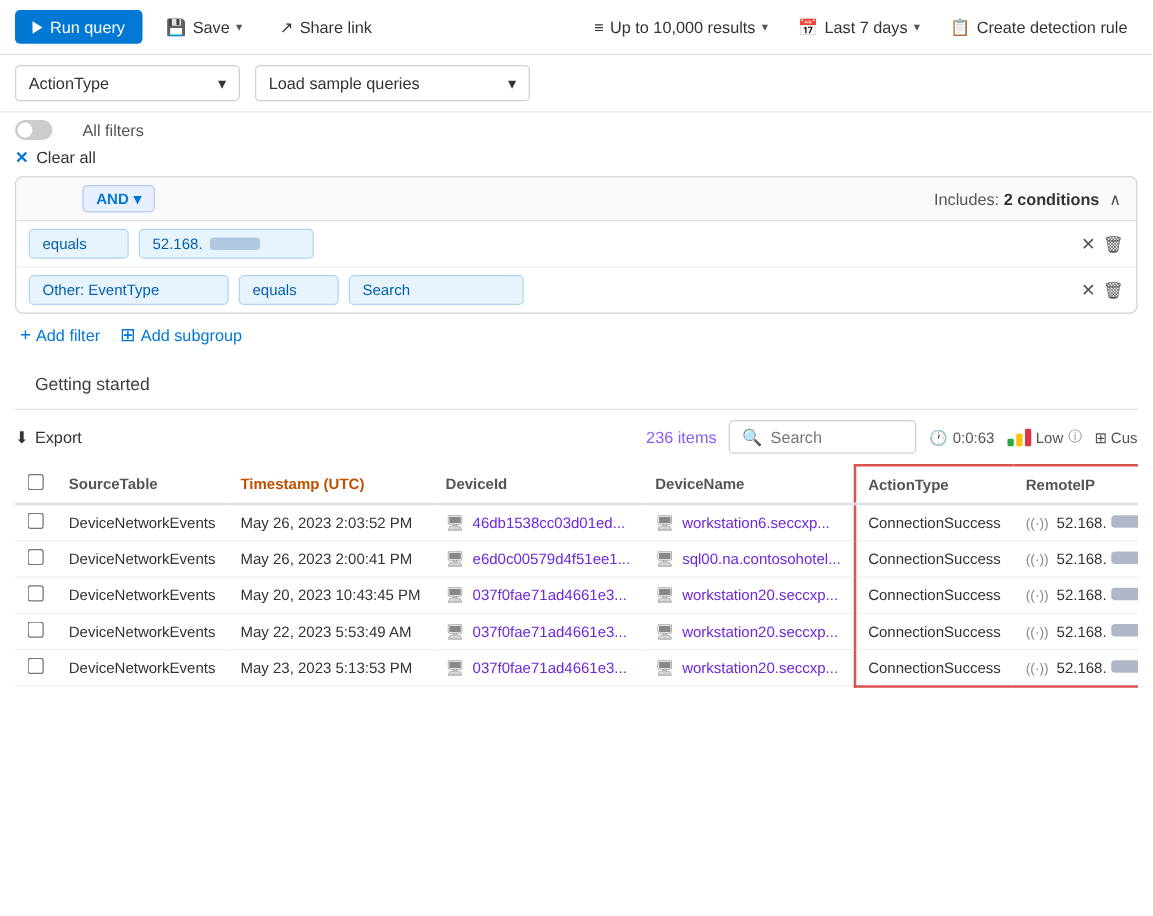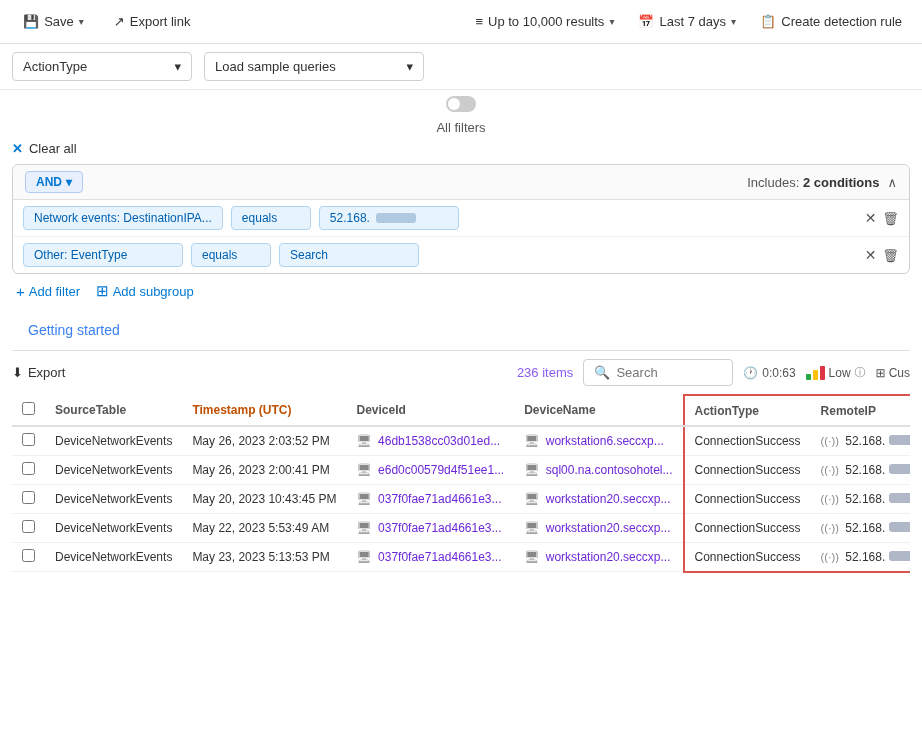--- a/index.html
+++ b/index.html
@@ -14,31 +14,31 @@
     .toolbar-right { display: flex; align-items: center; gap: 8px; }
     .toolbar-right-btn { background: none; border: none; font-size: 13px; cursor: pointer; display: flex; align-items: center; gap: 5px; color: #333; padding: 5px 8px; border-radius: 4px; }
     .chevron-down { font-size: 10px; color: #555; }
 
     
     .dropdowns-row { display: flex; align-items: center; padding: 8px 12px; gap: 12px; border-bottom: 1px solid #e9e9e9; }
     .dropdown-select { border: 1px solid #d0d0d0; border-radius: 4px; padding: 6px 10px; font-size: 13px; background: #fff; cursor: pointer; display: flex; align-items: center; justify-content: space-between; min-width: 180px; }
     .dropdown-select.wide { min-width: 220px; }
 
     
-    .filters-toggle-row { display: flex; align-items: center; padding: 6px 12px; gap: 8px; flex-direction: column; }
+    .filters-toggle-row { display: flex; align-items: center; padding: 6px 12px; gap: 24px; }
     .toggle-switch { width: 30px; height: 16px; background: #ccc; border-radius: 8px; position: relative; cursor: pointer; }
     .toggle-switch.off { background: #ccc; }
     .toggle-switch::after { content: ''; width: 12px; height: 12px; background: #fff; border-radius: 50%; position: absolute; top: 2px; left: 2px; }
     .filters-label { font-size: 13px; color: #555; }
     .filter-header { display: flex; align-items: center; justify-content: space-between; margin-bottom: 8px; }
     .filter-clear { display: flex; align-items: center; gap: 6px; font-size: 13px; cursor: pointer; color: #333; }
     .filter-clear .x-icon { color: #0078d4; font-weight: bold; }
 
     
-    .and-badge { background: #e8f0fd; color: #0078d4; border: 1px solid #b3c9f5; border-radius: 4px; padding: 3px 10px; font-size: 12px; font-weight: 600; cursor: pointer; display: flex; align-items: center; gap: 4px; }
+    .and-badge { background: #e8f0fd; color: #0078d4; border: 1px solid #b3c9f5; border-radius: 4px; padding: 3px 10px; font-size: 12px; font-weight: 600; cursor: pointer; display: flex; align-items: center; gap: 4px; margin-left: 41px; }
 
     
     .condition-panel { border: 1px solid #d0d0d0; border-radius: 6px; overflow: hidden; }
     .condition-header { display: flex; align-items: center; justify-content: space-between; padding: 6px 12px; background: #fafafa; border-bottom: 1px solid #e0e0e0; }
     .includes-label { font-size: 13px; color: #555; }
     .condition-row { display: flex; align-items: center; padding: 6px 10px; gap: 8px; border-bottom: 1px solid #f0f0f0; }
     .condition-row:last-child { border-bottom: none; }
     .cond-field { background: #e8f4fd; border: 1px solid #b0d4f0; border-radius: 4px; padding: 4px 10px; font-size: 12px; color: #0060b0; min-width: 160px; }
     .cond-op { background: #e8f4fd; border: 1px solid #b0d4f0; border-radius: 4px; padding: 4px 10px; font-size: 12px; color: #0060b0; min-width: 80px; }
     .cond-val { background: #e8f4fd; border: 1px solid #b0d4f0; border-radius: 4px; padding: 4px 10px; font-size: 12px; color: #0060b0; min-width: 140px; display: flex; align-items: center; gap: 6px; }
@@ -49,21 +49,21 @@
     .cond-spacer { flex: 1; }
 
     
     .add-filter-row { display: flex; align-items: center; gap: 16px; padding: 8px 4px 0; }
     .add-filter-btn { color: #0078d4; background: none; border: none; font-size: 13px; cursor: pointer; display: flex; align-items: center; gap: 4px; }
     .plus-icon { font-size: 15px; font-weight: 300; }
 
     
     .results-section { padding: 0 12px; }
     .tabs { display: flex; gap: 0; border-bottom: 1px solid #e0e0e0; margin-bottom: 0; }
-    .tab { padding: 10px 16px; font-size: 14px; cursor: pointer; color: #3b82f6; border-bottom: 2px solid transparent; }
+    .tab { padding: 10px 16px; font-size: 14px; cursor: pointer; color: #404040; border-bottom: 2px solid transparent; }
     .tab.active { color: #0078d4; border-bottom: 2px solid #0078d4; font-weight: 500; }
 
     
     .results-toolbar { display: flex; align-items: center; padding: 8px 0; gap: 10px; }
     .export-btn { background: none; border: none; font-size: 13px; cursor: pointer; display: flex; align-items: center; gap: 5px; color: #333; }
     .results-toolbar-spacer { flex: 1; }
     .items-count { font-size: 13px; color: #8b5cf6; }
     .search-box { border: 1px solid #d0d0d0; border-radius: 4px; padding: 5px 10px; font-size: 13px; display: flex; align-items: center; gap: 6px; width: 150px; }
     .search-box input { border: none; outline: none; font-size: 13px; width: 100%; background: transparent; }
     .timer-badge { font-size: 12px; color: #555; display: flex; align-items: center; gap: 4px; }
@@ -84,28 +84,32 @@
     .link-text { color: #6d28d9; text-decoration: none; cursor: pointer; }
     .blurred-val { background: #b0b8c8; width: 55px; height: 10px; border-radius: 3px; display: inline-block; }
 
     
     .table-wrapper { overflow-x: auto; border: none; }
   </style>
 </head>
 <body>
 
 <div class="toolbar">
+  <button class="run-query-btn">
+    <span class="play-icon"></span>
+    <span>Run query</span>
+  </button>
   <button class="toolbar-btn">
     <span>💾</span>
     <span>Save</span>
     <span class="chevron-down">▾</span>
   </button>
   <button class="toolbar-btn">
     <span>↗</span>
-    <span>Export link</span>
+    <span>Share link</span>
   </button>
   <div class="toolbar-spacer"></div>
   <div class="toolbar-right">
     <button class="toolbar-right-btn">
       <span>≡</span>
       <span>Up to 10,000 results</span>
       <span class="chevron-down">▾</span>
     </button>
     <button class="toolbar-right-btn">
       <span>📅</span>
@@ -154,23 +158,20 @@
       <div style="display:flex;gap:8px;">
         <span class="includes-label">
           <span>Includes:</span>
           <span style="font-weight:600;color:#333;">2 conditions</span>
         </span>
         <span style="cursor:pointer;color:#555;">∧</span>
       </div>
     </div>
 
     <div class="condition-row">
-      <div class="cond-field">
-        <span>Network events: DestinationIPA...</span>
-      </div>
       <div class="cond-op">
         <span>equals</span>
       </div>
       <div class="cond-val">
         <span>52.168.</span>
         <span class="blurred"></span>
       </div>
       <div class="cond-spacer"></div>
       <div class="cond-actions">
         <span class="cond-x">✕</span>

